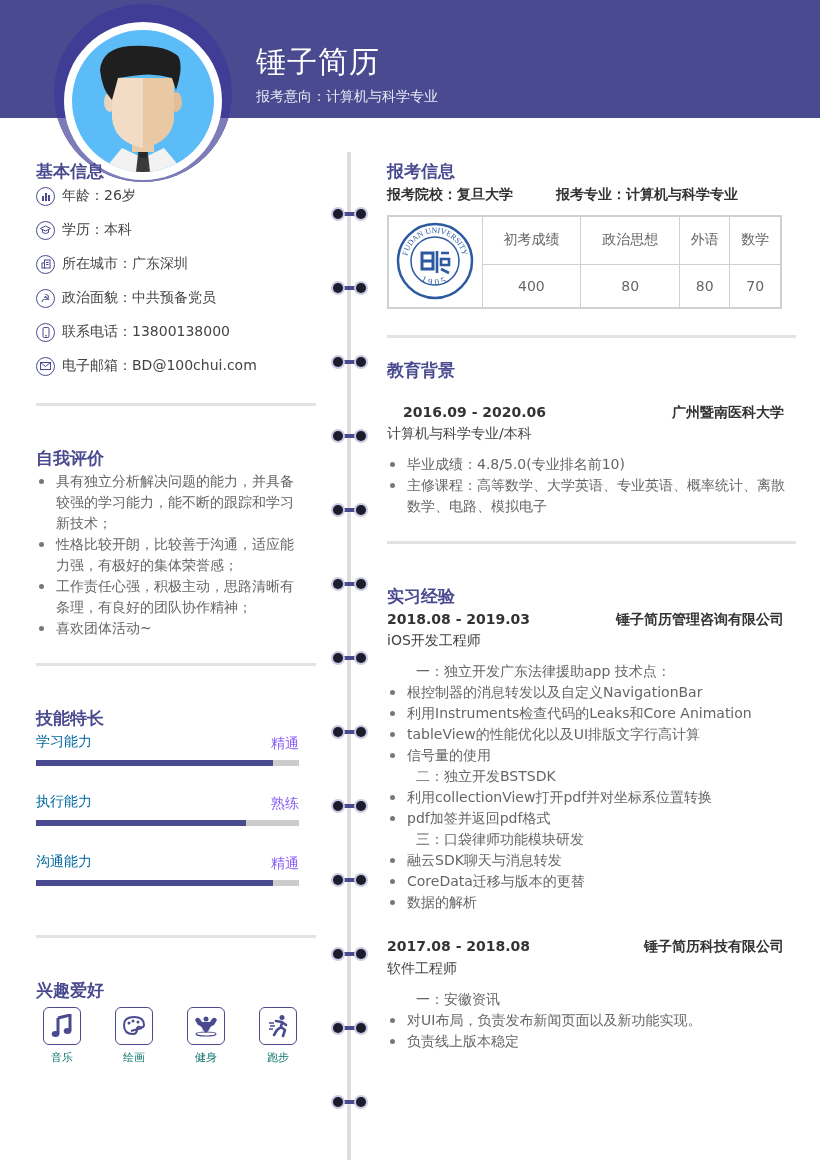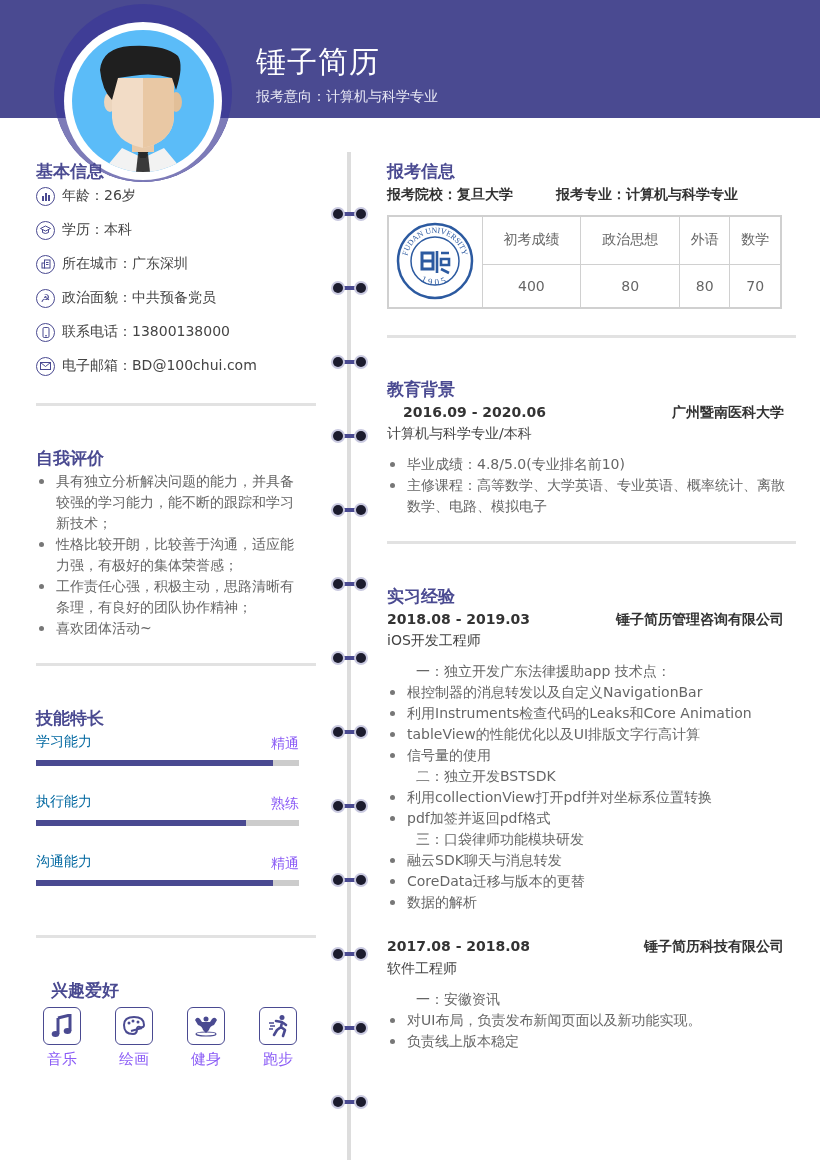--- a/index.html
+++ b/index.html
@@ -74,21 +74,21 @@
     .skill .name { position: absolute; left: 0; top: 0; font-size: 14px; color: #0369a1; }
     .skill .level { position: absolute; right: 0; top: 2px; font-size: 14px; color: #8b5cf6; }
     .skill .track { position: absolute; left: 0; top: 27px; width: 263px; height: 6px; background: #cccccc; }
     .skill .fill { height: 6px; background: #4a4a91; }
 
     .hobby { position: absolute; top: 1007px; width: 38px; text-align: center; }
     .hobby .box {
       width: 38px; height: 38px; border: 1.5px solid #4a4a91; border-radius: 6px;
       display: flex; align-items: center; justify-content: center;
     }
-    .hobby .label { font-size: 15px; color: #8b5cf6; margin-top: 5px; white-space: nowrap; margin-left: -6px; width: 50px; text-align: center; }
+    .hobby .label { font-size: 11px; color: #0f766e; margin-top: 5px; white-space: nowrap; margin-left: -6px; width: 50px; text-align: center; }
 
     .bold-line { position: absolute; font-size: 14px; font-weight: bold; color: #333; }
     .right-text { position: absolute; font-size: 14px; color: #444; }
 
     table.scores {
       position: absolute; left: 387px; top: 215px; width: 395px; height: 94px;
       border-collapse: collapse; border: 2px solid #d0d0d0;
     }
     table.scores td {
       border: 1px solid #d0d0d0; text-align: center; font-size: 14px; color: #666;
@@ -275,21 +275,21 @@
 </div>
 <div class="skill" style="top:853px">
   <span class="name">沟通能力</span>
   <span class="level">精通</span>
   <div class="track">
       <div class="fill" style="width:90%"></div>
     </div>
 </div>
 <div class="divider" style="left:36px;top:935px;width:280px"></div>
 
-<div class="sec-title" style="left:51px;top:979px">兴趣爱好</div>
+<div class="sec-title" style="left:36px;top:979px">兴趣爱好</div>
 <div class="hobby" style="left:43px">
   <div class="box">
     <svg width="22" height="24" viewBox="0 0 22 24">
         <path d="M7 4 L19 1 V17" fill="none" stroke="#4a4a91" stroke-width="3"></path>
         <line x1="7" y1="4" x2="7" y2="20" stroke="#4a4a91" stroke-width="3"></line>
         <ellipse cx="4.5" cy="20" rx="3.8" ry="3" fill="#4a4a91"></ellipse>
         <ellipse cx="16.5" cy="17" rx="3.8" ry="3" fill="#4a4a91"></ellipse>
       </svg>
   </div>
   <div class="label">音乐</div>
@@ -357,21 +357,21 @@
   <tr>
     <td>400</td>
     <td>80</td>
     <td>80</td>
     <td>70</td>
   </tr>
 </tbody>
   </table>
 <div class="divider" style="left:387px;top:335px;width:409px"></div>
 
-<div class="sec-title" style="left:387px;top:378px">教育背景</div>
+<div class="sec-title" style="left:387px;top:359px">教育背景</div>
 <div class="bold-line" style="left:403px;top:404px">2016.09 - 2020.06</div>
 <div class="bold-line" style="right:36px;top:404px">广州暨南医科大学</div>
 <div class="right-text" style="left:387px;top:425px">计算机与科学专业/本科</div>
 <ul class="bullets" style="left:387px;top:454px;width:400px">
   <li>毕业成绩：4.8/5.0(专业排名前10)</li>
   <li>主修课程：高等数学、大学英语、专业英语、概率统计、离散数学、电路、模拟电子</li>
 </ul>
 <div class="divider" style="left:387px;top:541px;width:409px"></div>
 
 <div class="sec-title" style="left:387px;top:585px">实习经验</div>

